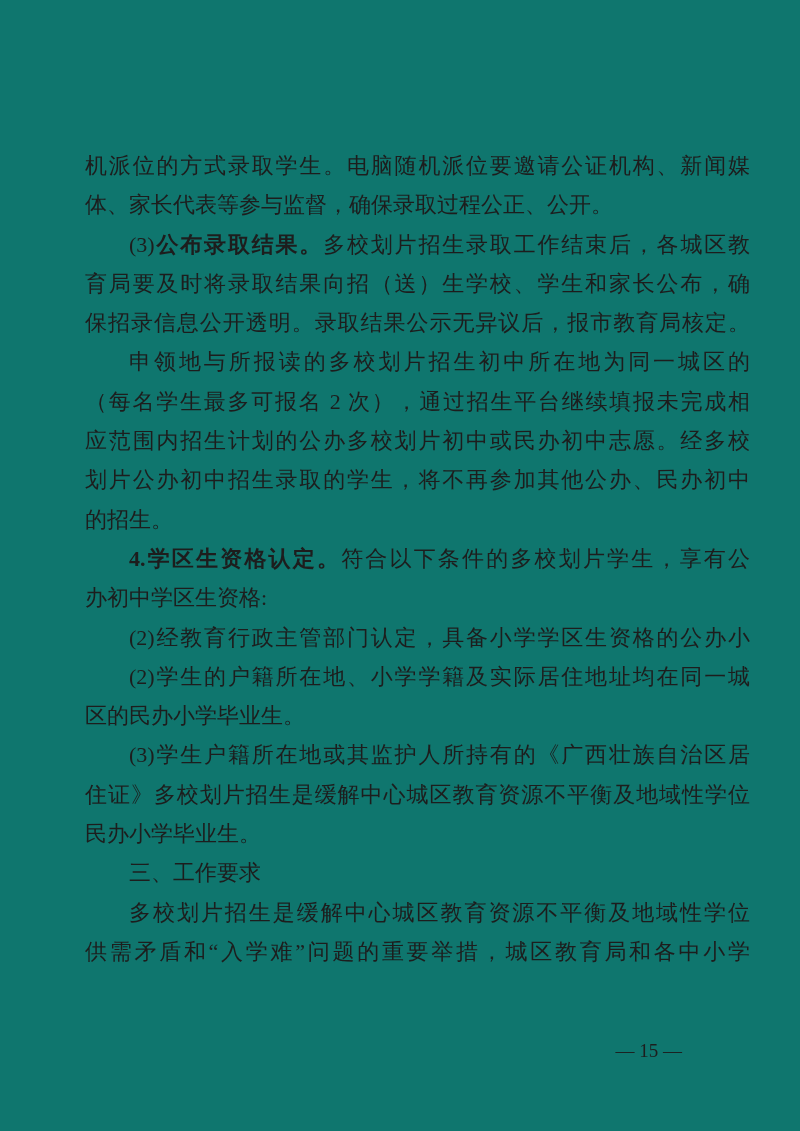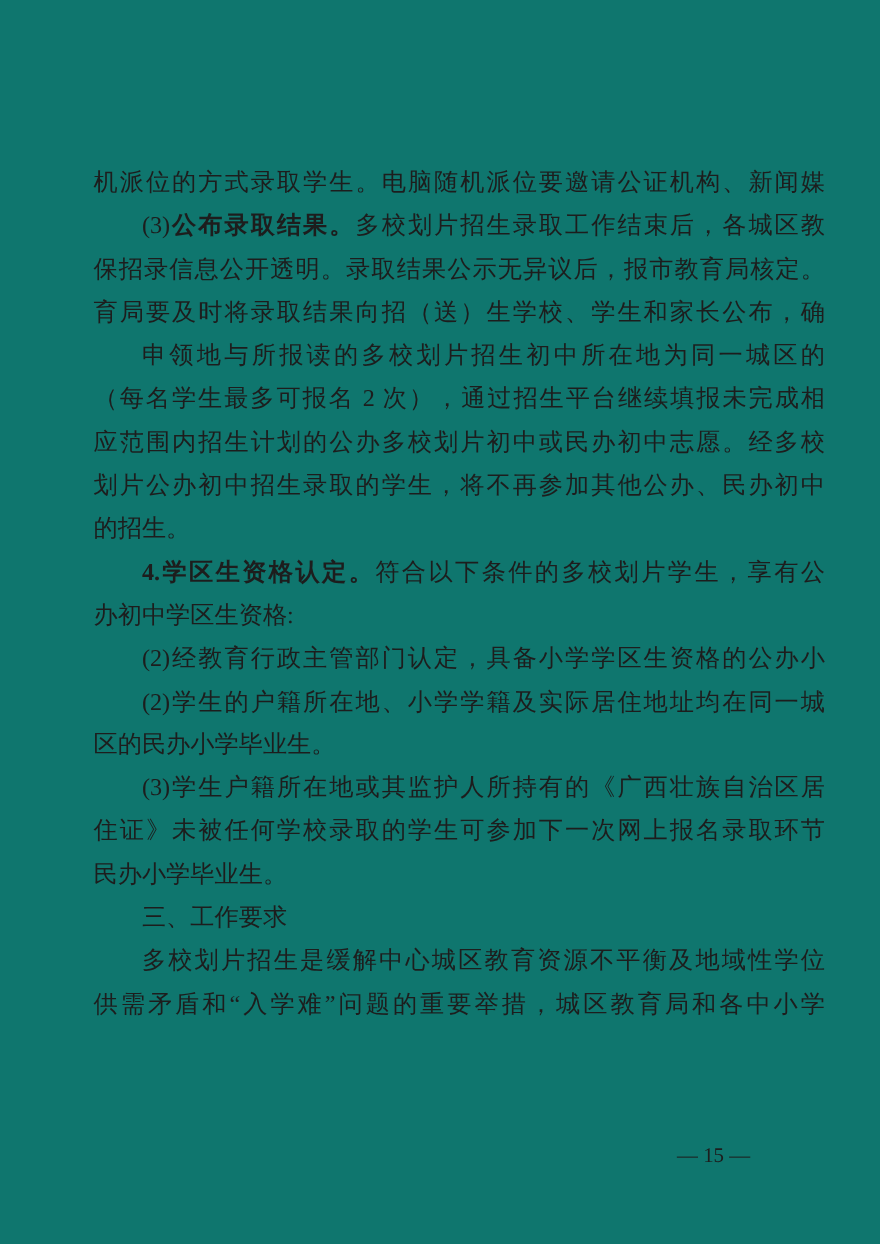--- a/index.html
+++ b/index.html
@@ -46,41 +46,42 @@
     white-space: nowrap;
   }
 </style>
 </head>
 <body>
 
 <div class="page">
   <div class="text-block">
 
     <div class="ln just">机派位的方式录取学生。电脑随机派位要邀请公证机构、新闻媒</div>
+    <div class="ln">体、家长代表等参与监督，确保录取过程公正、公开。</div>
 
     <div class="ln just ind"><span>(3)</span><span class="b">公布录取结果。</span><span>多校划片招生录取工作结束后，各城区教</span></div>
+    <div class="ln just">育局要及时将录取结果向招（送）生学校、学生和家长公布，确</div>
     <div class="ln just">保招录信息公开透明。录取结果公示无异议后，报市教育局核定。</div>
-    <div class="ln just">育局要及时将录取结果向招（送）生学校、学生和家长公布，确</div>
 
     <div class="ln just ind">申领地与所报读的多校划片招生初中所在地为同一城区的</div>
     <div class="ln just">（每名学生最多可报名 2 次），通过招生平台继续填报未完成相</div>
     <div class="ln just">应范围内招生计划的公办多校划片初中或民办初中志愿。经多校</div>
     <div class="ln just">划片公办初中招生录取的学生，将不再参加其他公办、民办初中</div>
     <div class="ln">的招生。</div>
 
     <div class="ln just ind"><span class="b">4.学区生资格认定。</span><span>符合以下条件的多校划片学生，享有公</span></div>
     <div class="ln">办初中学区生资格:</div>
 
     <div class="ln just ind">(2)经教育行政主管部门认定，具备小学学区生资格的公办小</div>
 
     <div class="ln just ind">(2)学生的户籍所在地、小学学籍及实际居住地址均在同一城</div>
     <div class="ln">区的民办小学毕业生。</div>
 
     <div class="ln just ind">(3)学生户籍所在地或其监护人所持有的《广西壮族自治区居</div>
-    <div class="ln just">住证》未被任何学校录取的学生可参加下一次网上报名录取环节</div>
+    <div class="ln just">住证》多校划片招生是缓解中心城区教育资源不平衡及地域性学位</div>
     <div class="ln">民办小学毕业生。</div>
 
     <div class="ln ind hd">三、工作要求</div>
 
     <div class="ln just ind">多校划片招生是缓解中心城区教育资源不平衡及地域性学位</div>
     <div class="ln just">供需矛盾和“入学难”问题的重要举措，城区教育局和各中小学</div>
 
   </div>
 
   <div class="page-number">— 15 —</div>

